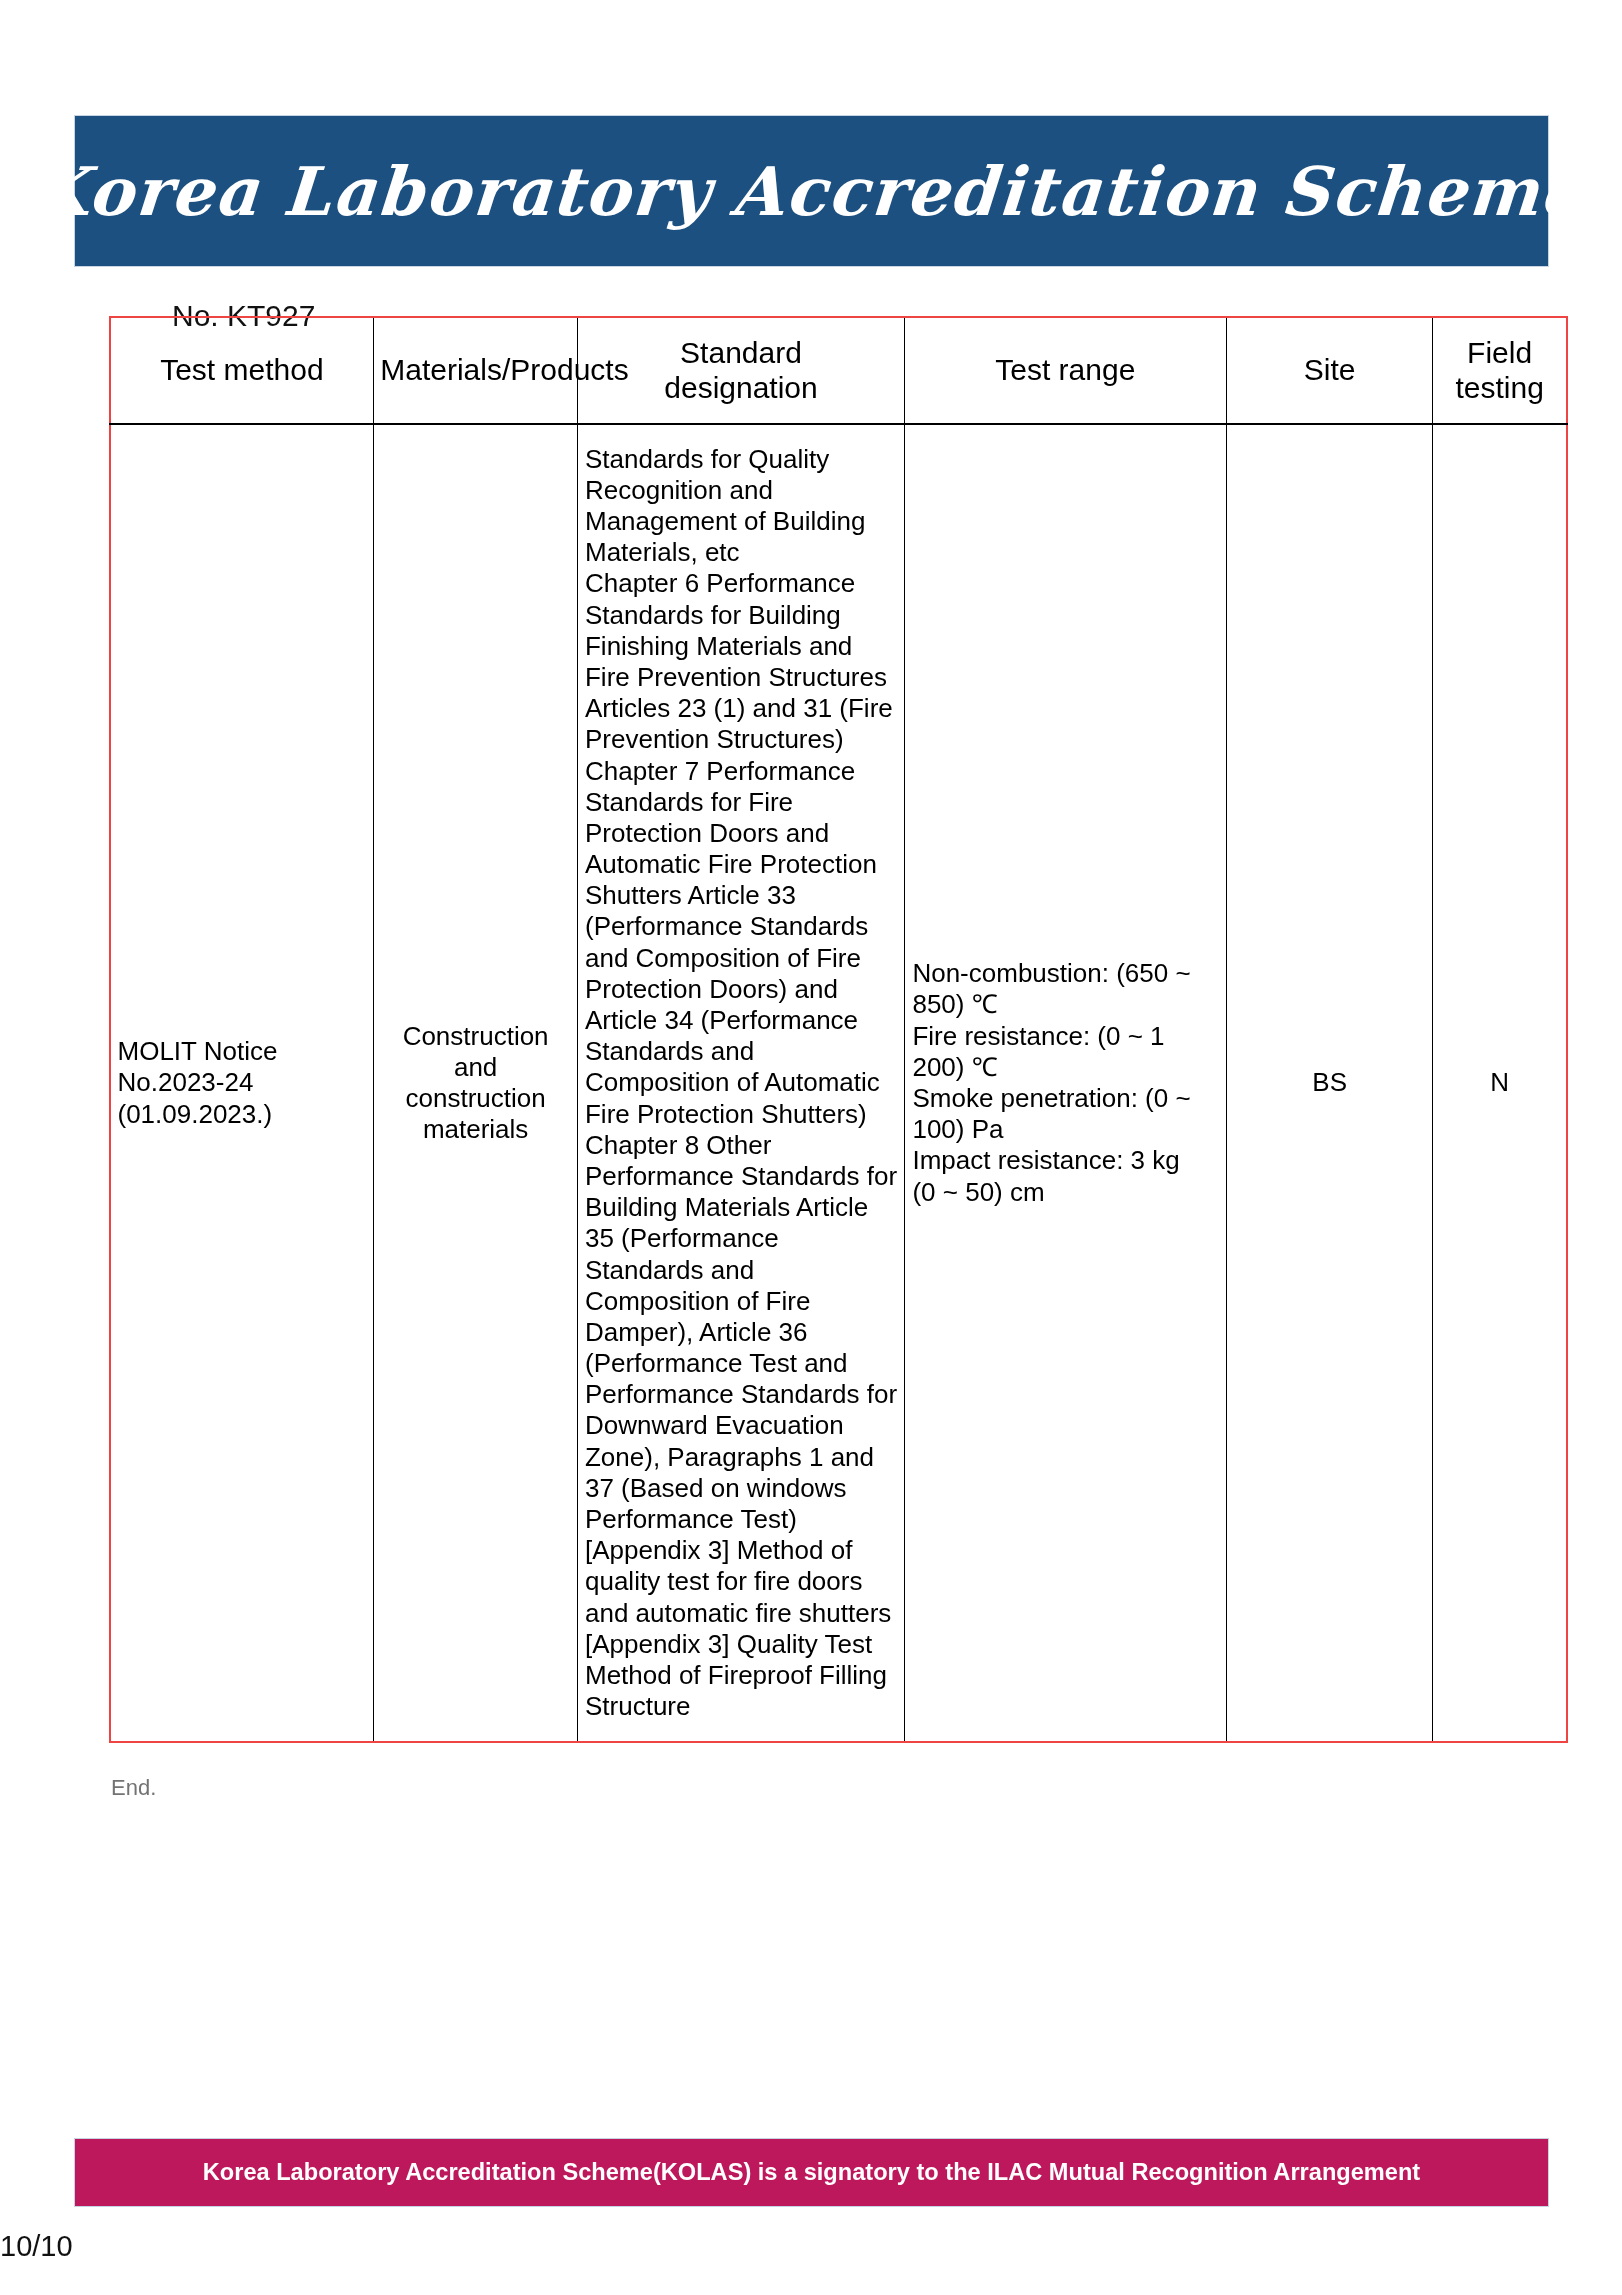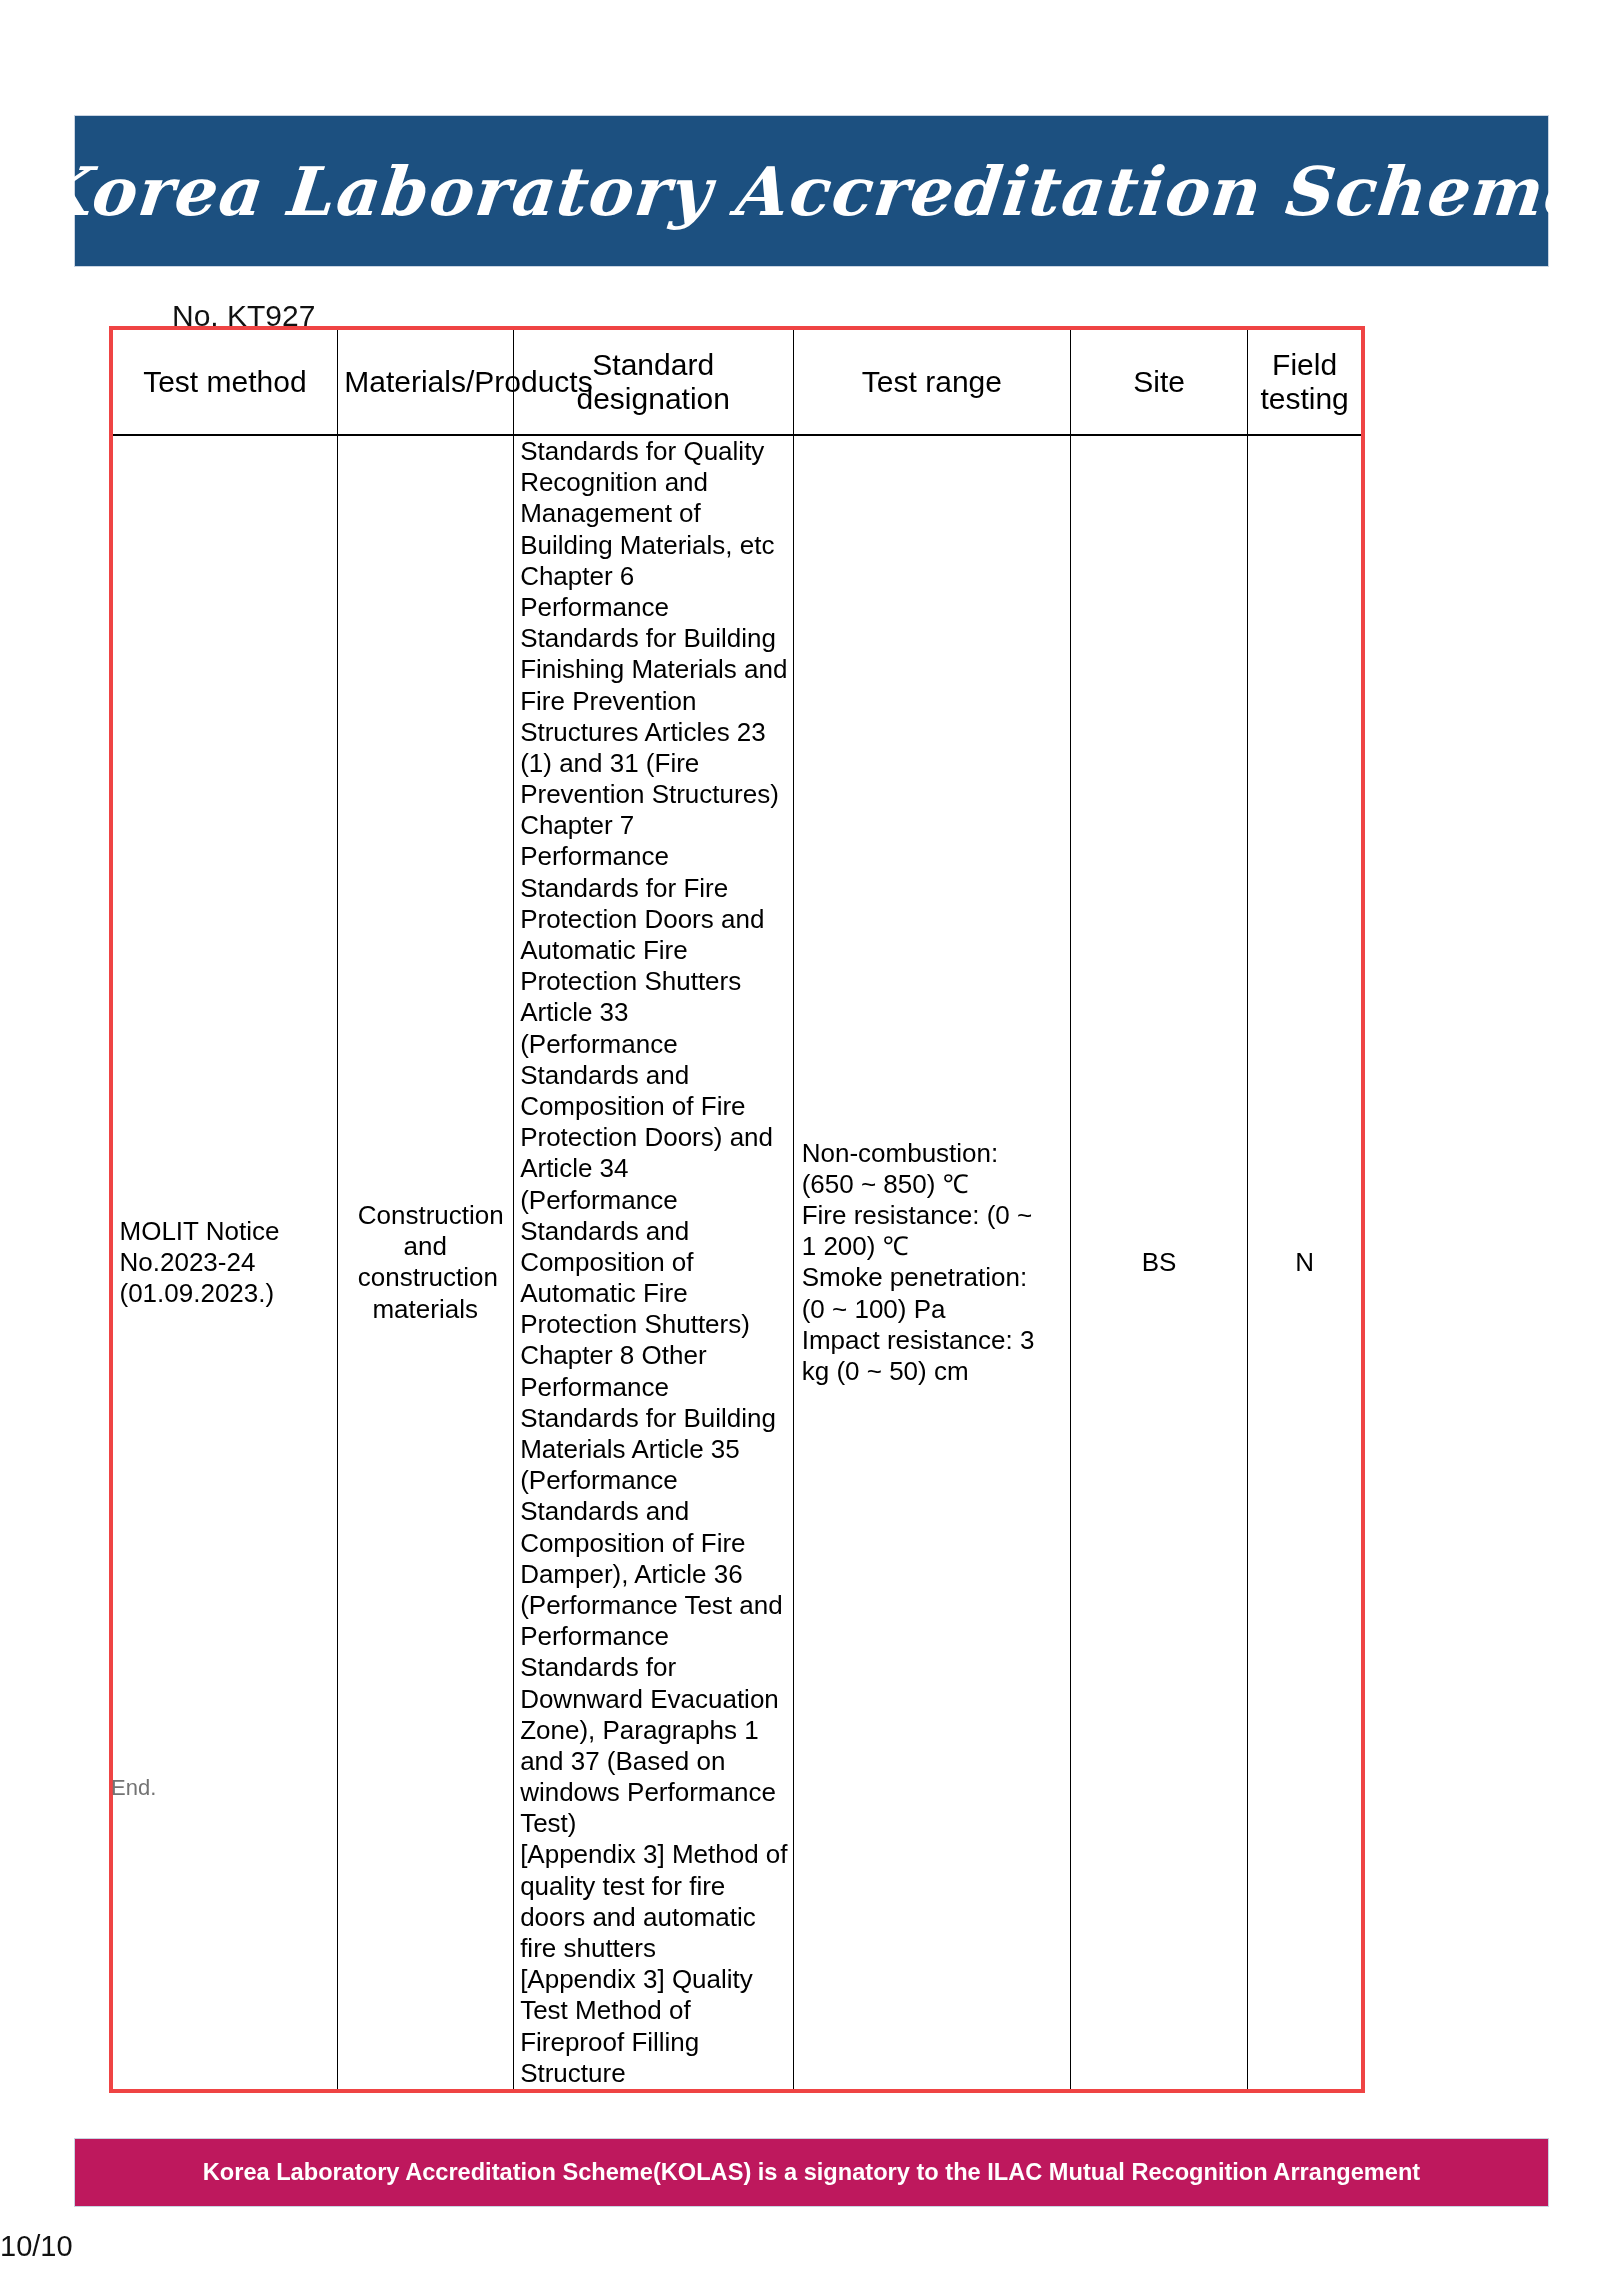--- a/index.html
+++ b/index.html
@@ -68,25 +68,25 @@
     width: 100%;
     text-align: left;
     font-size: 29px;
     color: #111111;
   }
 
   
   .main-table {
     position: absolute;
     left: 109px;
-    top: 326px;
-    width: 1256px;
+    top: 316px;
+    width: 1459px;
     border-collapse: collapse;
     table-layout: fixed;
-    border: 4px solid #ef4444;
+    border: 2px solid #ef4444;
   }
   .main-table th, .main-table td {
     border: 1.3px solid #000000;
     box-sizing: border-box;
   }
   .main-table th {
     height: 107px;
     font-size: 30px;
     font-weight: normal;
     text-align: center;

